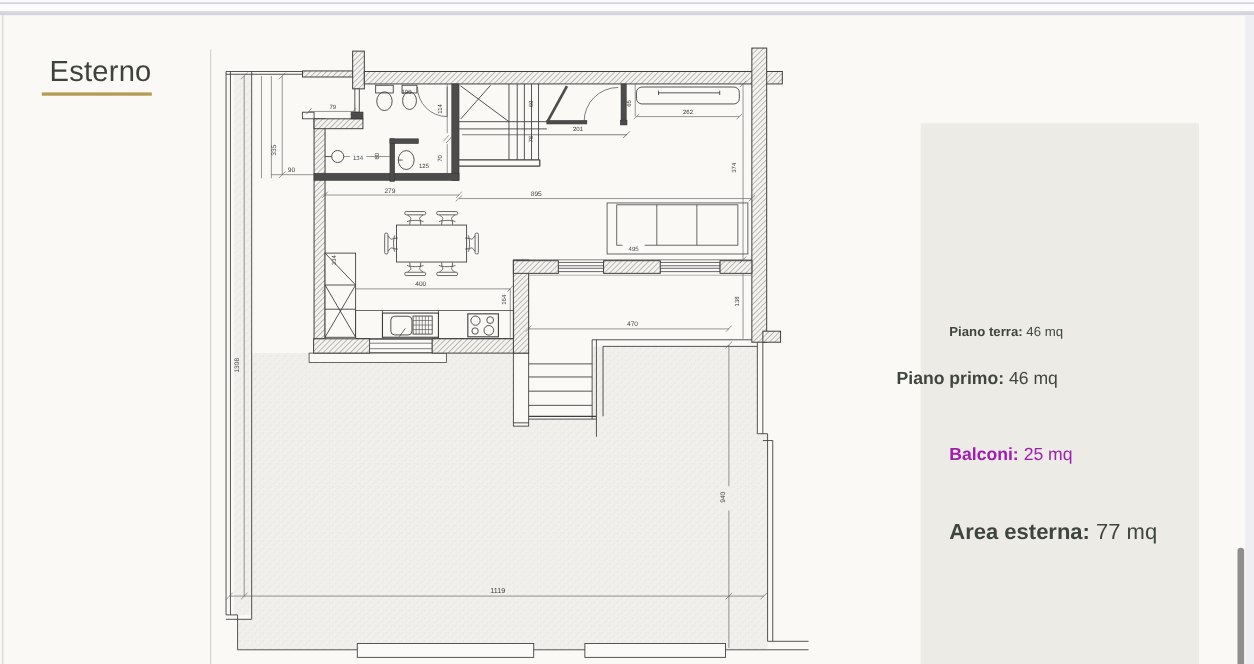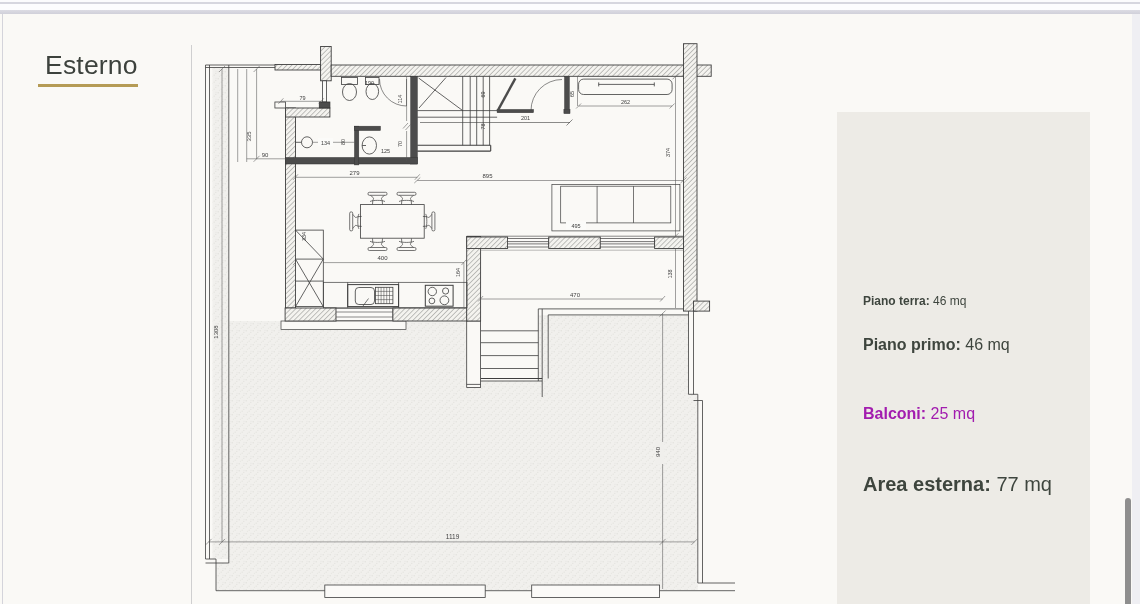--- a/index.html
+++ b/index.html
@@ -474,21 +474,21 @@
 
       <text x="575" y="296.5" font-size="6" fill="#3e3e3e" stroke="none" text-anchor="middle">470</text>
     </g>
   </svg>
 
   <div class="abs" style="left:837px;top:112px;width:253px;height:492px;background:#edebe6;"></div>
 
 
   <div class="abs" style="left:863px;top:267.5px;font-size:12px;color:#3e453e;margin-top:26px;"><b>Piano terra:</b> 46 mq</div>
 
-  <div class="abs" style="left:863px;top:336px;font-size:16px;color:#3e453e;"><b>Piano primo:</b> 46 mq</div>
+  <div class="abs" style="left:815px;top:336px;font-size:16px;color:#3e453e;"><b>Piano primo:</b> 46 mq</div>
 
   <div class="abs" style="left:863px;top:404.5px;font-size:16px;color:#a21caf;"><b>Balconi:</b> 25 mq</div>
 
   <div class="abs" style="left:863px;top:473px;font-size:20px;color:#3e453e;"><b>Area esterna:</b> 77 mq</div>
 
   <div class="abs" style="left:1132px;top:14px;width:8px;height:590px;background:#efeff3;"></div>
 
   <div class="abs" style="left:1124.5px;top:498px;width:6px;height:106px;background:#8e8e8e;border-radius:3px 3px 0 0;"></div>
 </div>
 

